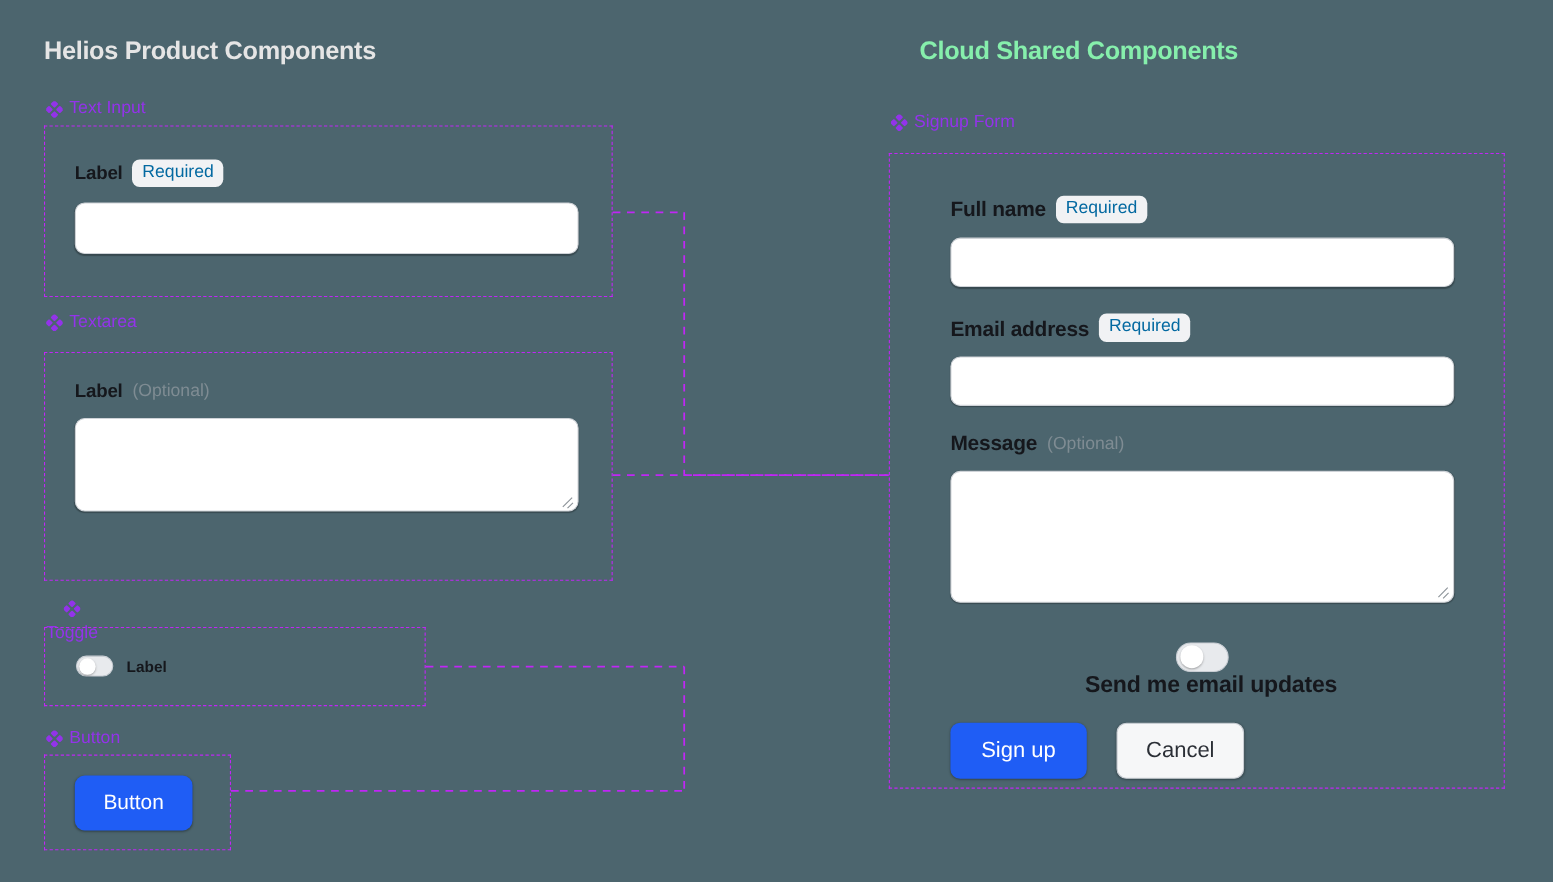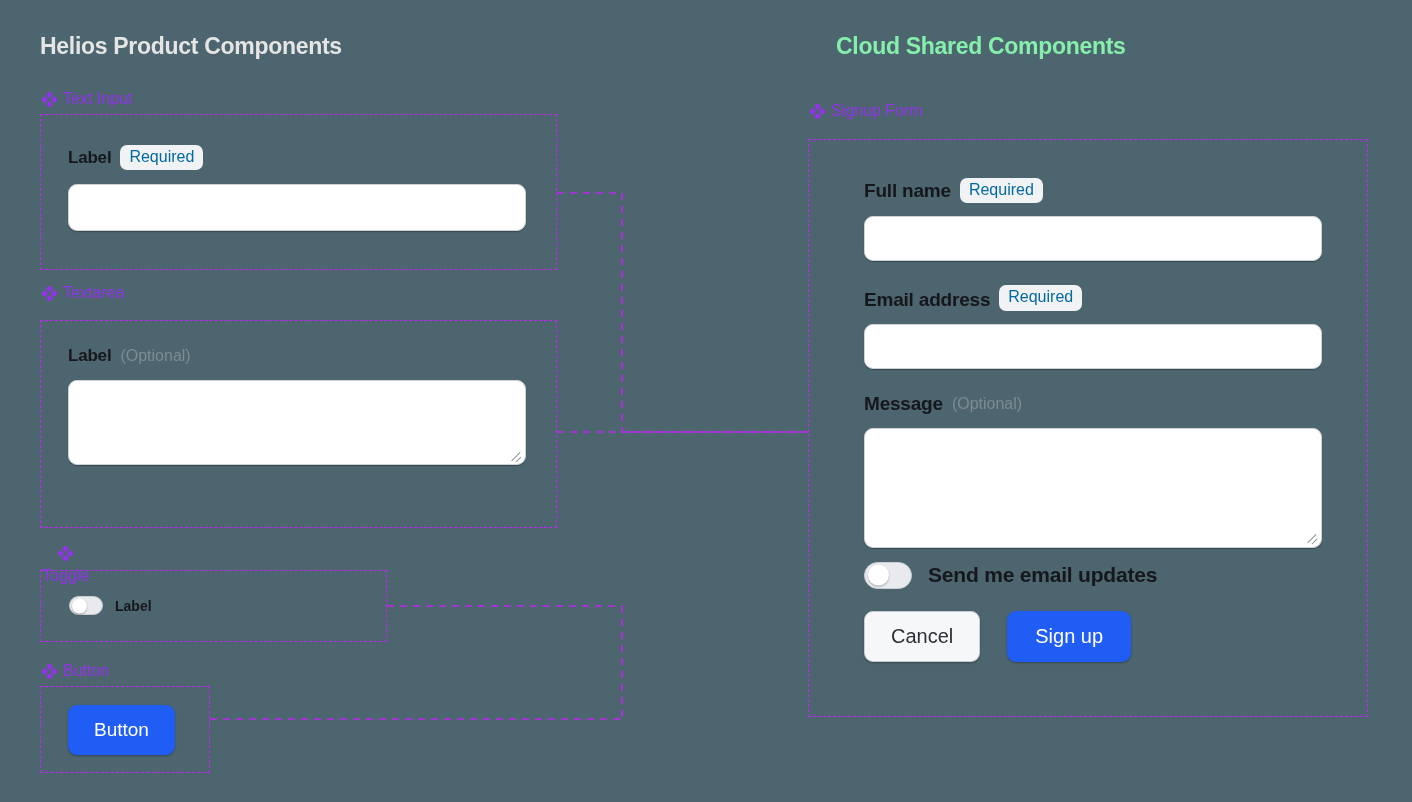--- a/index.html
+++ b/index.html
@@ -292,28 +292,28 @@
       <div class="lbl-row" style="margin-top:24px;align-items:center;">
         <span class="lbl lbl-lg">Message</span>
         <span class="optional">(Optional)</span>
       </div>
       <div style="margin-top:13px; position:relative;">
         <div class="field area-lg">
           <span class="resize"></span>
         </div>
       </div>
 
-      <div class="tg-row" style="margin-top:14px;">
+      <div class="tg-row" style="margin-top:36px;flex-direction:column;">
         <span class="toggle lg">
           <span class="knob"></span>
         </span>
         <span class="tg-label-lg">Send me email updates</span>
       </div>
 
       <div style="margin-top:22px; display:flex; align-items:center; gap:27px;">
+        <button class="btn btn-primary btn-signup">Sign up</button>
         <button class="btn btn-secondary btn-cancel">Cancel</button>
-        <button class="btn btn-primary btn-signup">Sign up</button>
       </div>
 
     </div>
   </div>
 
 </div>
 
 </body></html>

